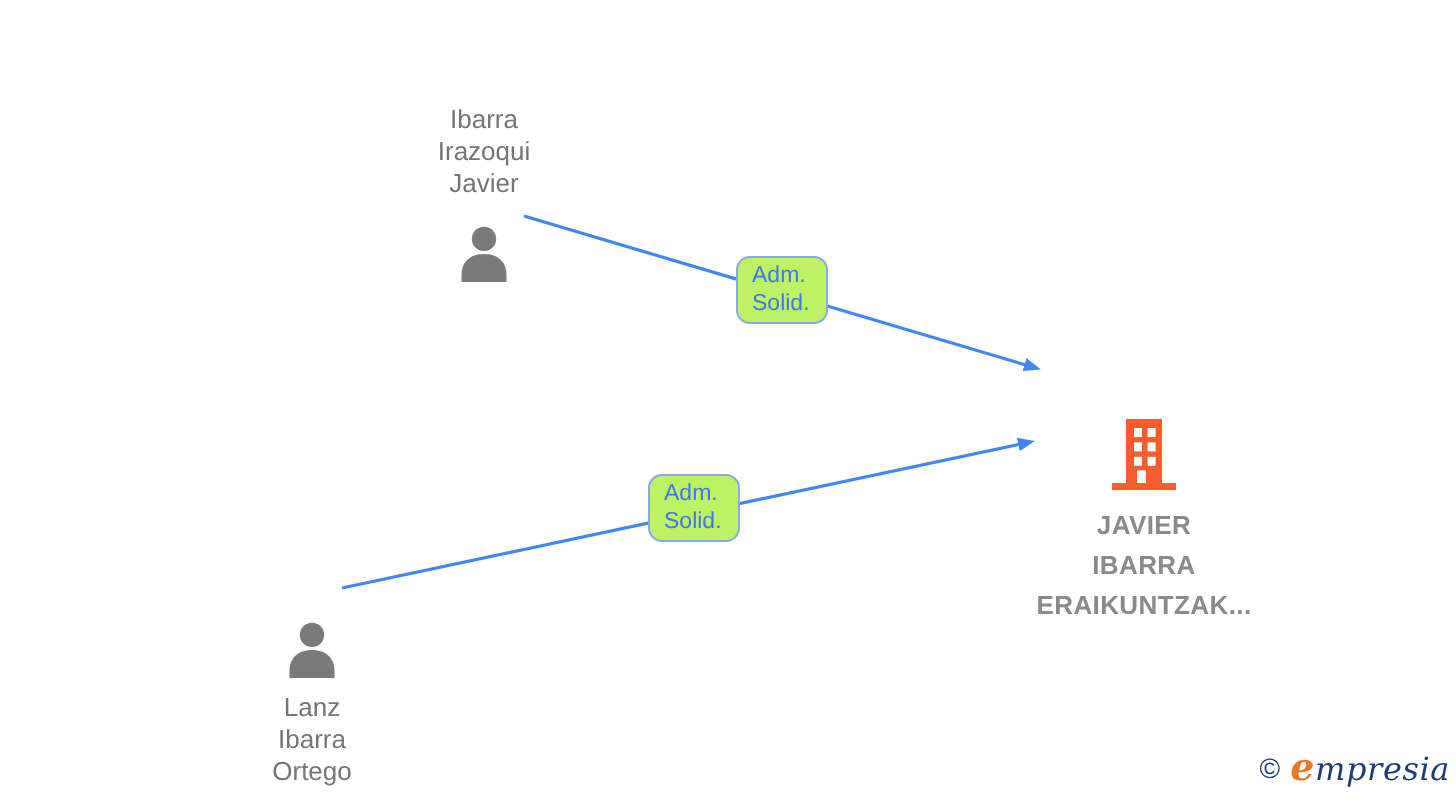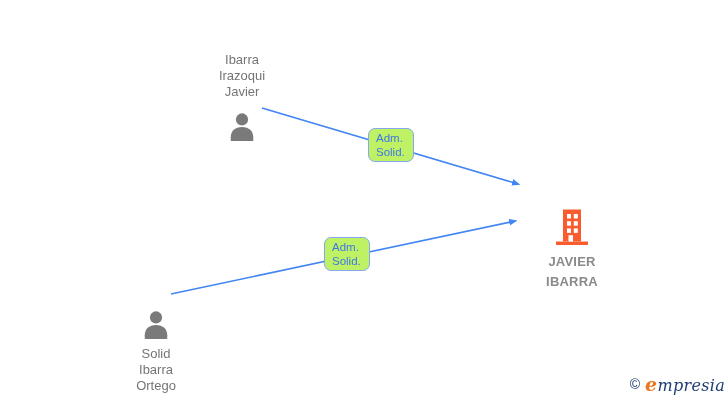--- a/index.html
+++ b/index.html
@@ -72,21 +72,21 @@
   </div>
 
   <div class="node node-person-2">
     <span class="person-icon">
       <svg width="30" height="32" viewBox="0 0 32 32">
         <circle class="person-fill" cx="16" cy="9" r="6.5"></circle>
         <path class="person-fill" d="M16 17 c-7.5 0 -12 4.5 -12 11 v4 h24 v-4 c0 -6.5 -4.5 -11 -12 -11 z"></path>
       </svg>
     </span>
     <div class="person-name-block">
-      <div class="person-name">Solid</div>
+      <div class="person-name">Lanz</div>
       <div class="person-name">Ibarra</div>
       <div class="person-name">Ortego</div>
     </div>
   </div>
 
   <div class="node node-company">
     <span class="building-icon">
       <svg width="38" height="38" viewBox="0 0 38 38">
         <rect class="building-fill" x="3" y="33.5" width="32" height="3.5"></rect>
         <rect class="building-fill" x="10" y="1.5" width="18" height="32"></rect>
@@ -95,20 +95,21 @@
         <rect x="14" y="13.2" width="4" height="4.5" fill="#ffffff"></rect>
         <rect x="20.8" y="13.2" width="4" height="4.5" fill="#ffffff"></rect>
         <rect x="14" y="20.4" width="4" height="4.5" fill="#ffffff"></rect>
         <rect x="20.8" y="20.4" width="4" height="4.5" fill="#ffffff"></rect>
         <rect x="15.5" y="27.2" width="4.5" height="6.3" fill="#ffffff"></rect>
       </svg>
     </span>
     <div class="company-name-block">
       <div class="company-name">JAVIER</div>
       <div class="company-name">IBARRA</div>
+      <div class="company-name">ERAIKUNTZAK...</div>
     </div>
   </div>
 
   <div class="edge-label edge-label-1">
     <div>Adm.</div>
     <div>Solid.</div>
   </div>
   <div class="edge-label edge-label-2">
     <div>Adm.</div>
     <div>Solid.</div>

